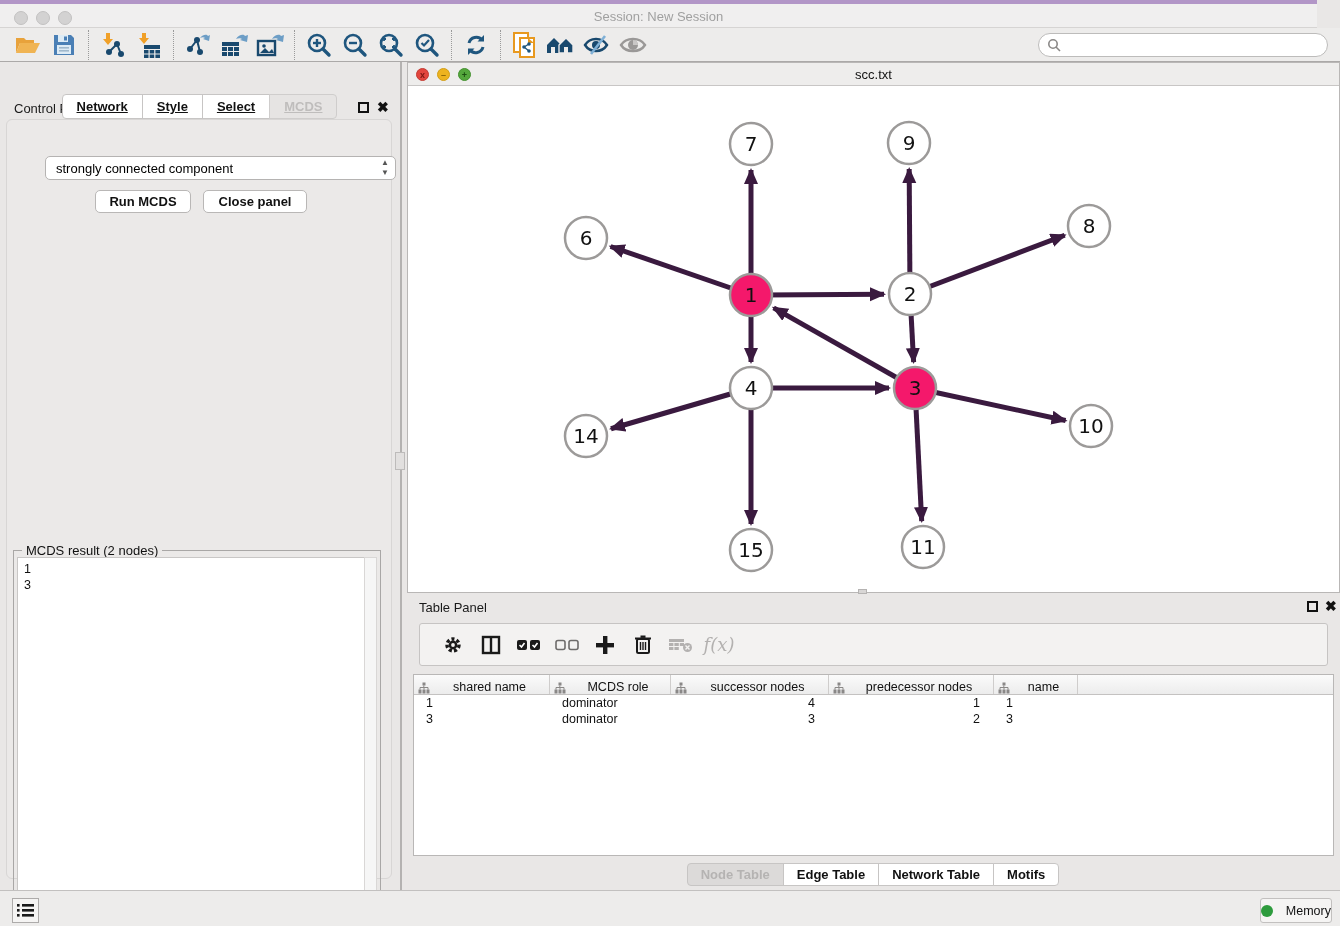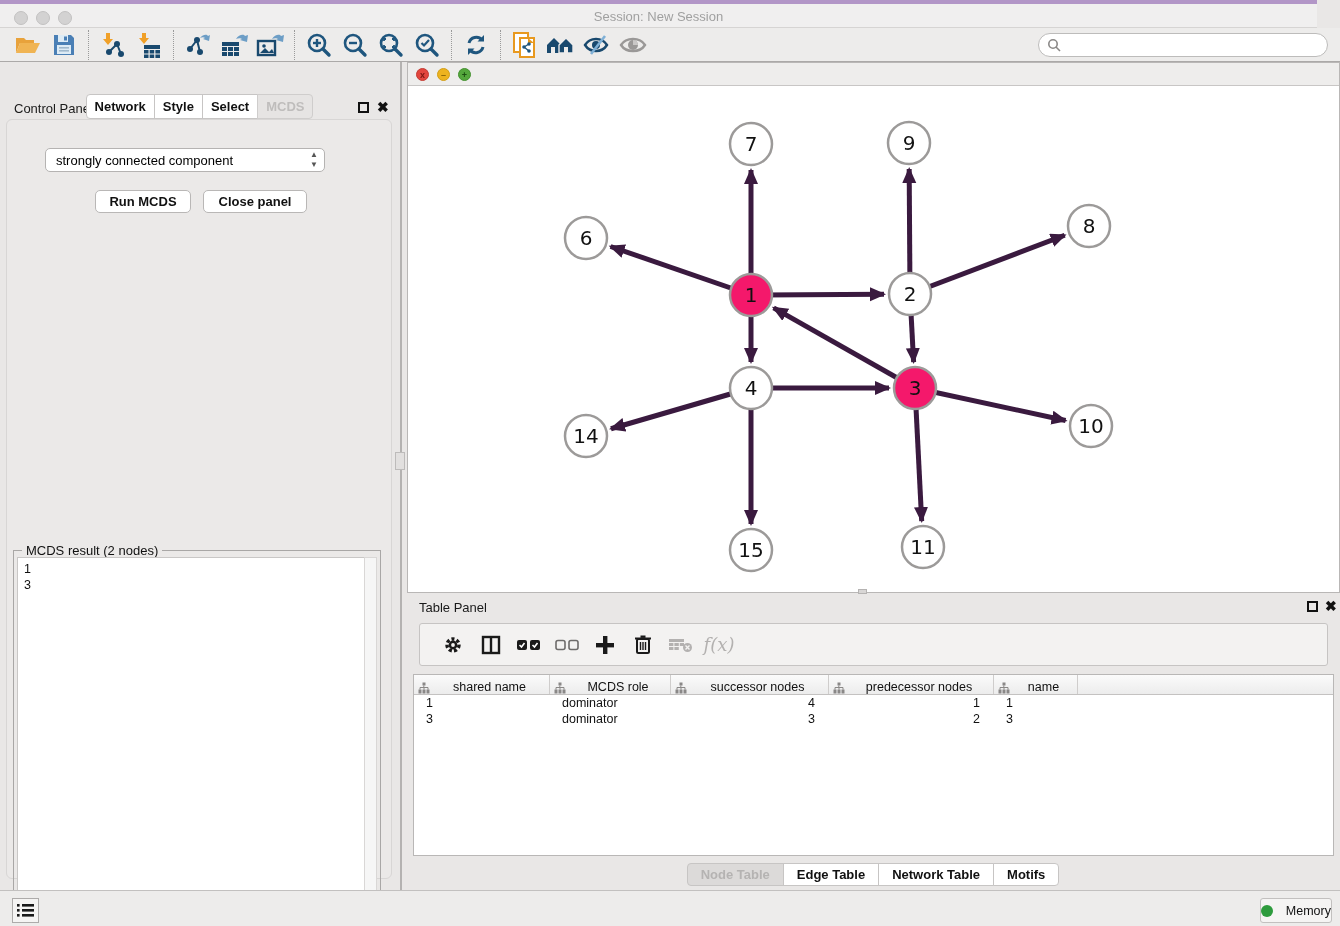--- a/index.html
+++ b/index.html
@@ -17,26 +17,26 @@
   #search-wrap { position:absolute; right:12px; top:5px; width:290px; height:24px; background:#FFFFFF; border:1px solid #BDBCBB; border-radius:12px; display:flex; align-items:center; padding-left:8px; }
   #search-input { border:none; outline:none; flex:1; height:20px; font-size:12px; background:transparent; }
 
   
   #control-panel { position:absolute; left:0; top:62px; width:400px; height:828px; }
   #cp-header { position:absolute; left:0; top:0; width:100%; height:30px;margin-top:31px; }
   #cp-title { position:absolute; left:14px; top:8px; font-size:13px; color:#1A1A1A; }
   .panel-float { position:absolute; top:9px; width:11px; height:11px; border:2px solid #111; }
   .panel-close { position:absolute; top:6px; font-size:14px; font-weight:bold; color:#111; }
   #cp-tabs { position:absolute; left:0; top:32px; width:100%; display:flex; justify-content:center; }
-  .cp-tab { font-size:13px; font-weight:bold; color:#111; background:#FFFFFF; border:1px solid #C7C5C4; padding:4px 8px; margin-left:-1px; cursor:default; }
+  .cp-tab { font-size:13px; font-weight:bold; color:#111; background:#FFFFFF; border:1px solid #C7C5C4; padding:4px 14px; margin-left:-1px; cursor:default;text-decoration:underline; }
   .cp-tab:first-child { border-top-left-radius:4px; border-bottom-left-radius:4px; }
   .cp-tab.selected { background:#E6E4E3; color:#BFBDBC; border-color:#CFCDCC; border-top-right-radius:4px; border-bottom-right-radius:4px; }
   #cp-body { position:absolute; left:6px; top:57px; width:386px; height:760px; background:#EBE9E8; border:1px solid #D8D6D5; border-radius:6px; }
   #opt-label { position:absolute; top:18px; width:100%; text-align:center; font-size:13px; color:#111; }
-  #opt-select { position:absolute; left:38px; top:28px; width:280px; height:24px; background:#FFFFFF; border:1px solid #B5B3B2; border-radius:5px; font-size:13px; display:flex; align-items:center; padding-left:10px; }
+  #opt-select { position:absolute; left:38px; top:36px; width:351px; height:24px; background:#FFFFFF; border:1px solid #B5B3B2; border-radius:5px; font-size:13px; display:flex; align-items:center; padding-left:10px; }
   #opt-select .updown { position:absolute; right:6px; top:1px; font-size:8px; color:#555; line-height:10px; text-align:center; }
   .cp-btn { position:absolute; top:70px; height:23px; background:#FFFFFF; border:1px solid #B9B7B6; border-radius:5px; font-size:13px; font-weight:bold; color:#111; display:flex; align-items:center; justify-content:center; }
   #run-btn { left:88px; width:96px; }
   #closep-btn { left:196px; width:104px; }
   #mcds-fieldset { position:absolute; left:6px; top:430px; width:368px; height:378px; border:1px solid #A9A7A6; }
   #mcds-legend { position:absolute; left:8px; top:-8px; background:#EBE9E8; padding:0 4px; font-size:13px; color:#111; }
   #mcds-text { position:absolute; left:3px; top:6px; width:348px; height:366px; background:#FFFFFF; border:1px solid #C9C7C6; font-size:12.5px; color:#111; padding:3px 6px; white-space:pre; line-height:16px; }
   #mcds-scroll { position:absolute; right:3px; top:6px; width:13px; height:366px; background:#F6F6F6; border:1px solid #D9D7D6; }
 
   
@@ -273,20 +273,21 @@
 </div>
 
 <div id="v-split"></div>
 <div id="v-split-handle"></div>
 
 <div id="net-window">
   <div id="net-titlebar">
     <span class="nt-dot" id="nt-close">x</span>
     <span class="nt-dot" id="nt-min">–</span>
     <span class="nt-dot" id="nt-max">+</span>
+    <div id="net-title">scc.txt</div>
   </div>
   <svg id="graph-svg" width="931" height="506">
       <defs>
         <marker id="arrow" markerUnits="userSpaceOnUse" markerWidth="18" markerHeight="16" refX="14" refY="7" orient="auto">
           <path d="M0,0 L16,7 L0,14 Z" fill="#3A1A3F"></path>
         </marker>
       </defs>
       <g>
         <line x1="343" y1="209" x2="343" y2="84" stroke="#3A1A3F" stroke-width="5" marker-end="url(#arrow)"></line>
         <line x1="343" y1="209" x2="202.5749453421688" y2="160.48952657274924" stroke="#3A1A3F" stroke-width="5" marker-end="url(#arrow)"></line>

